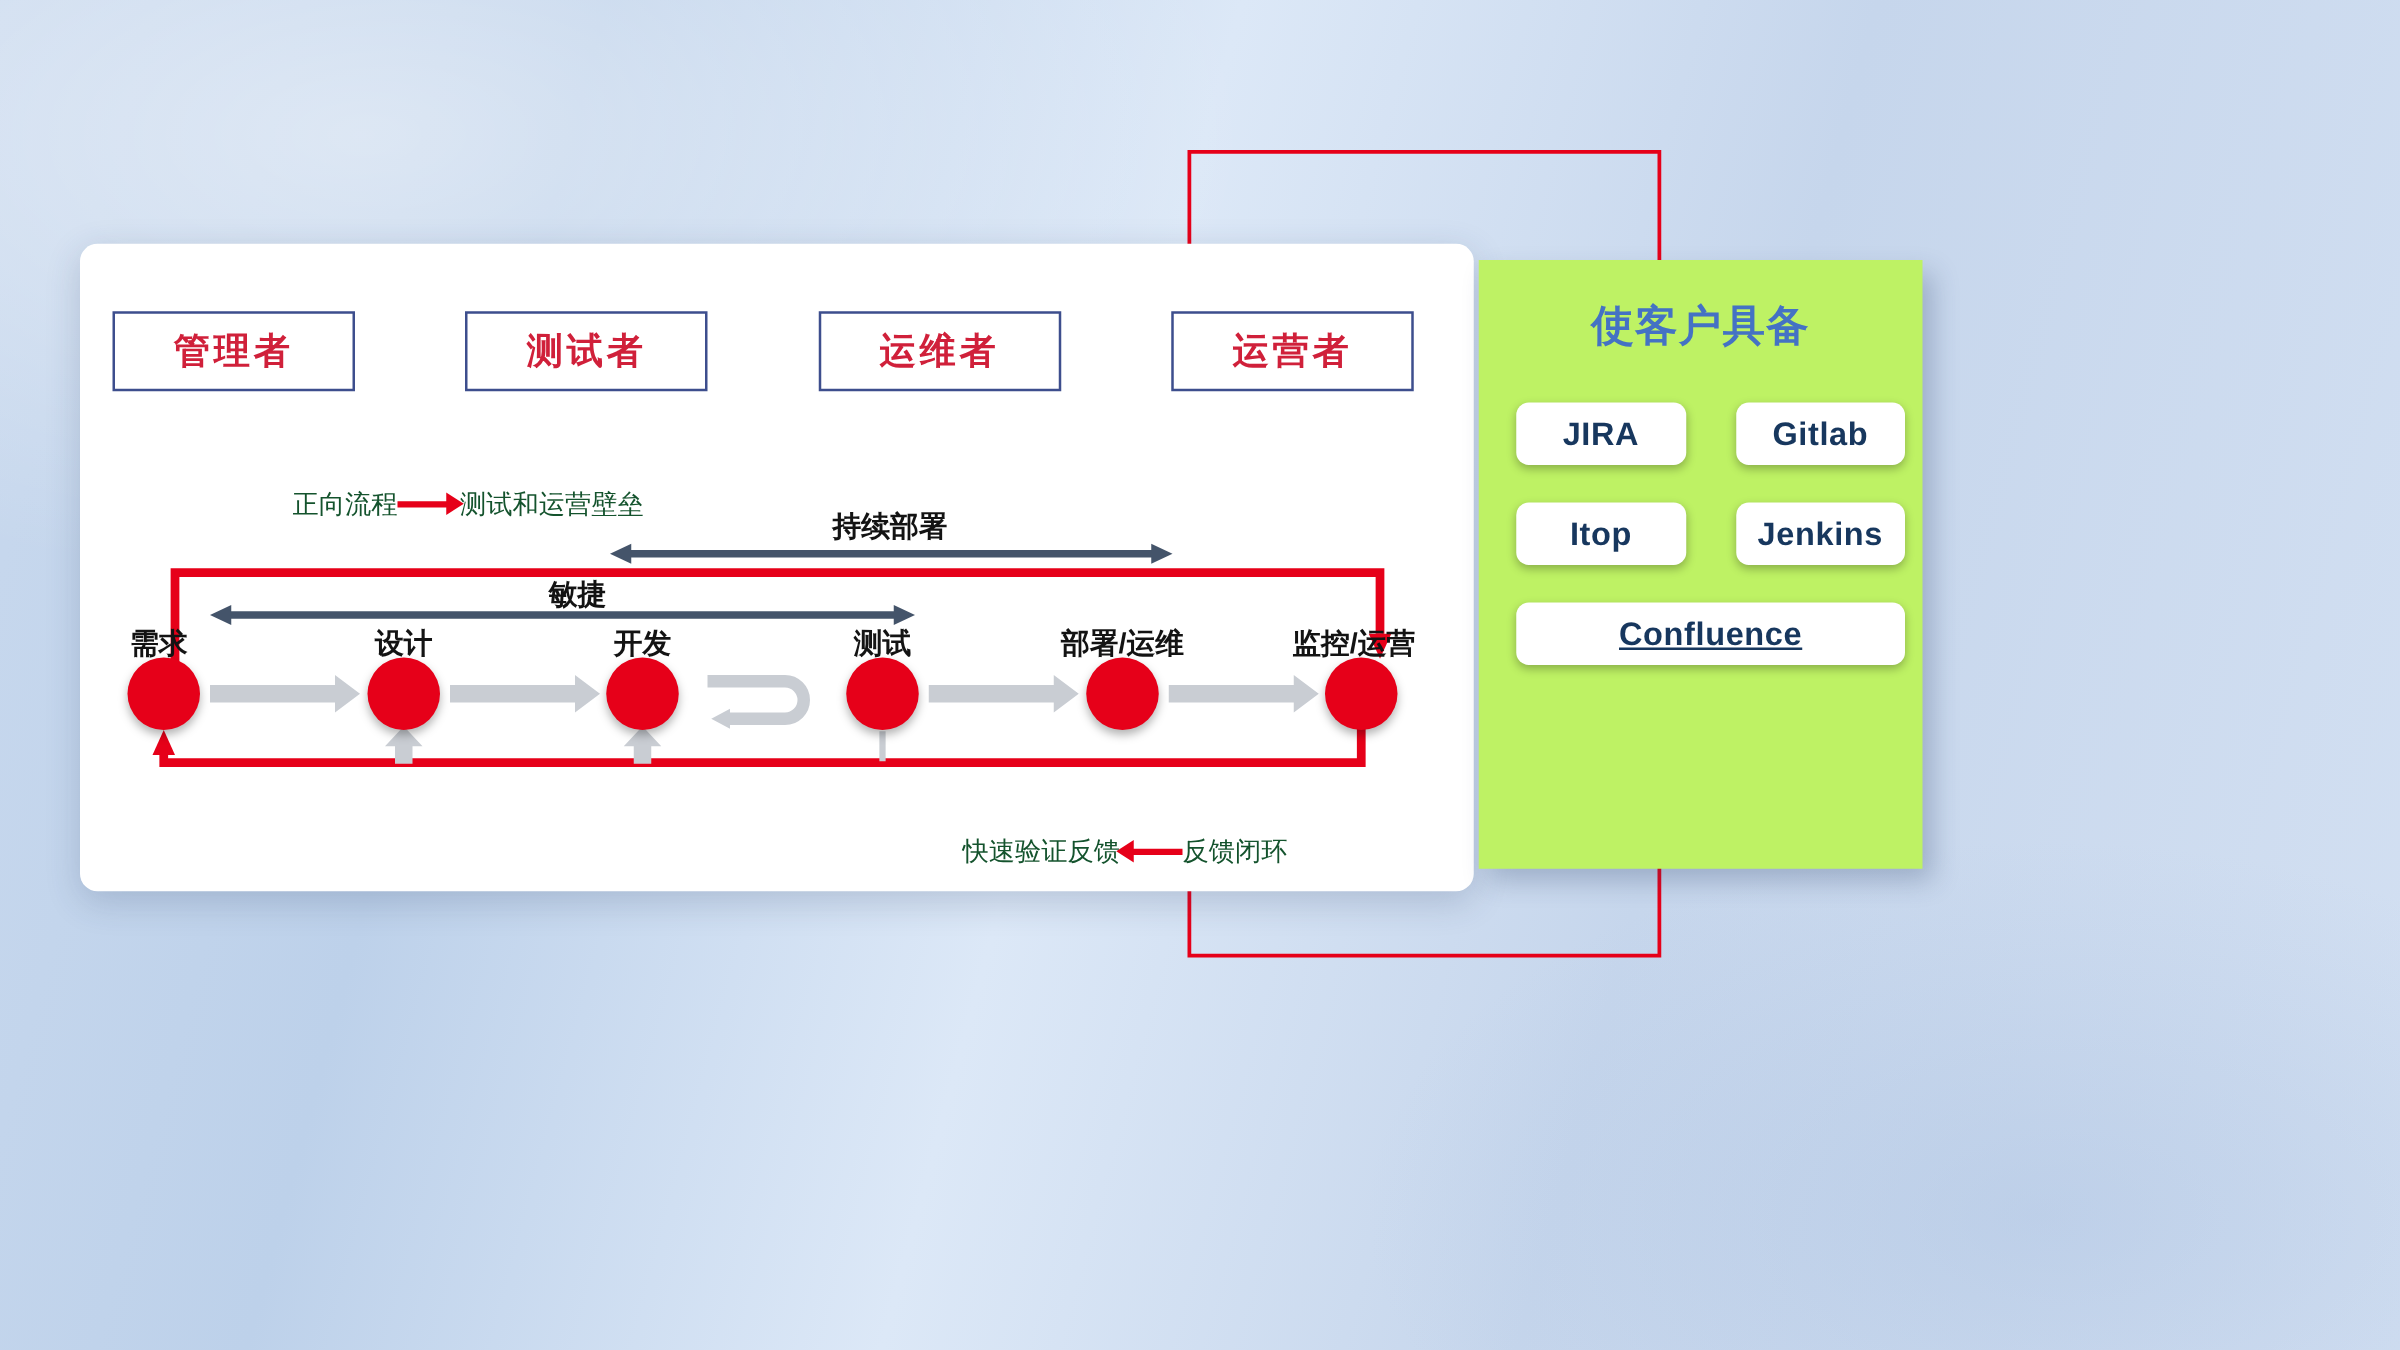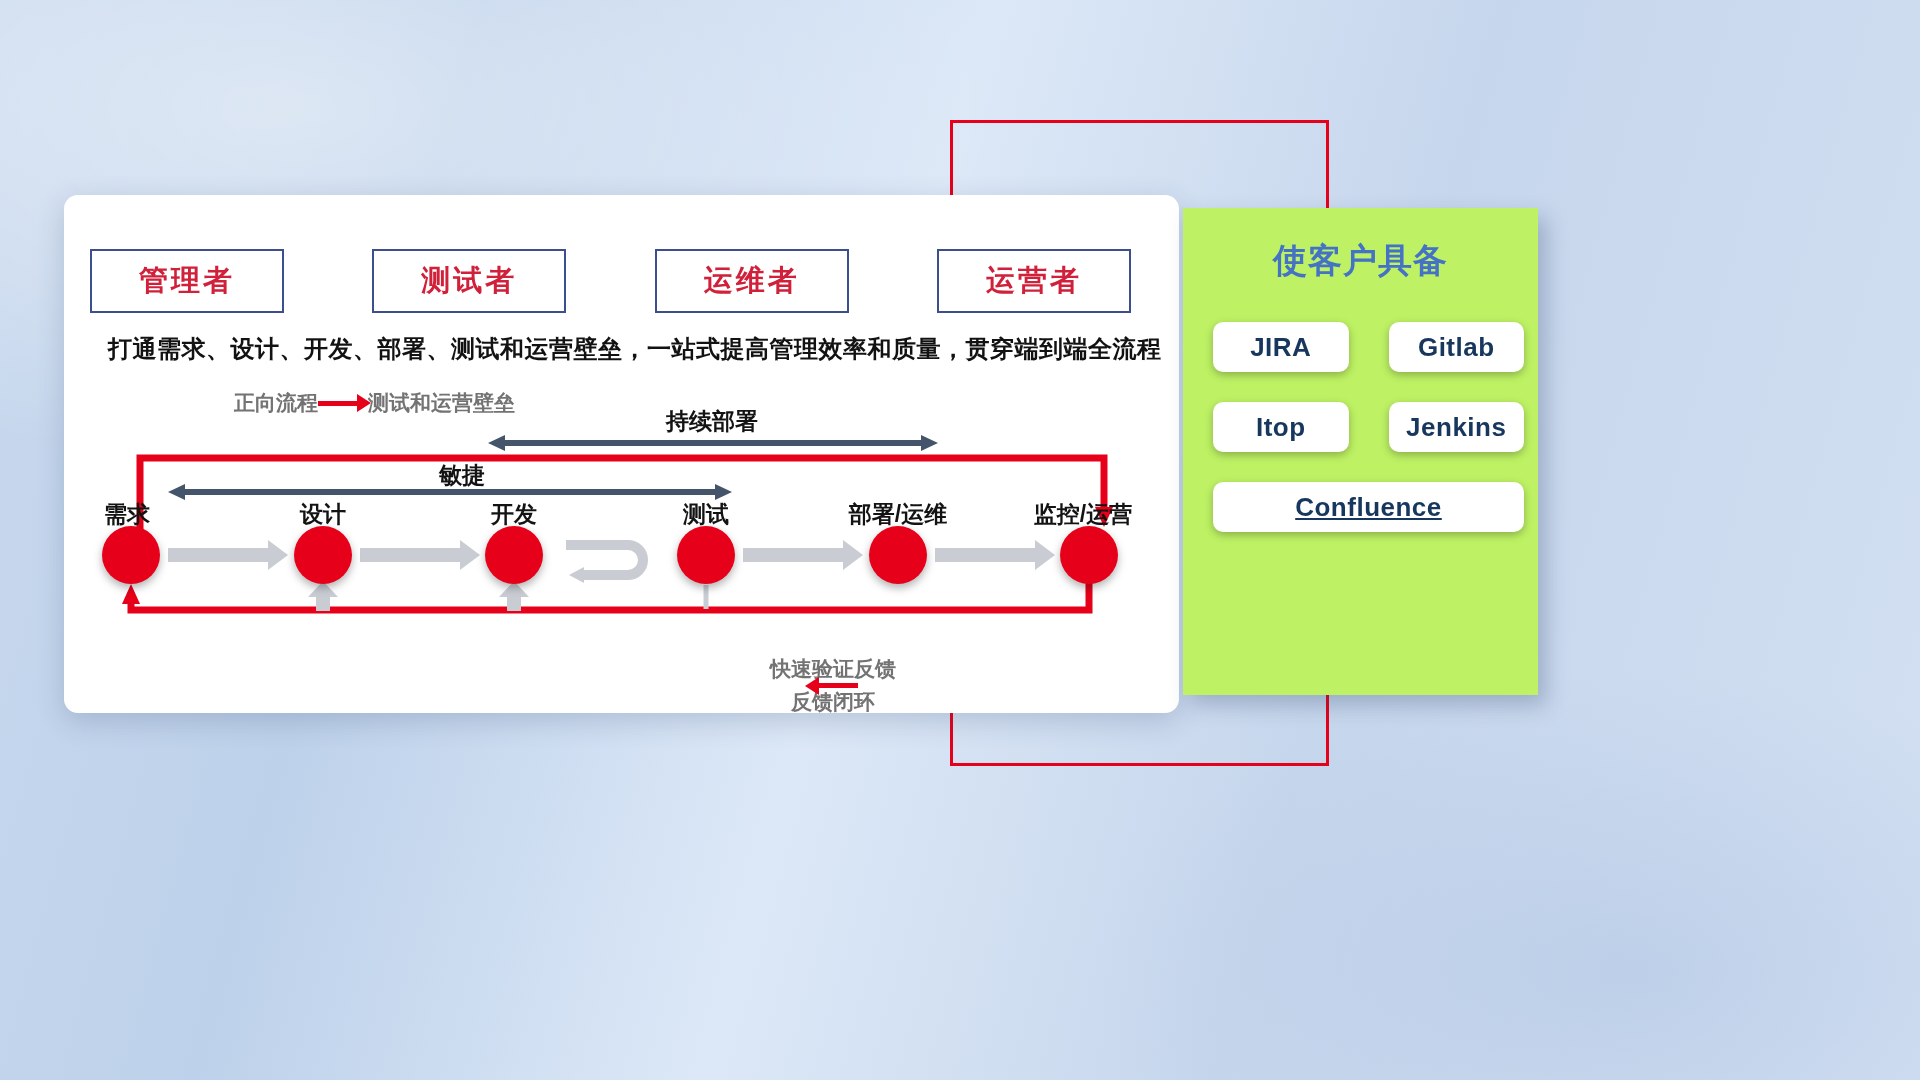--- a/index.html
+++ b/index.html
@@ -32,24 +32,24 @@
     width:190px;height:60px;border:2px solid #3d4e8d;background:#fff;
     display:flex;align-items:center;justify-content:center;
     color:#d0203a;font-size:29px;font-weight:bold;letter-spacing:3px;
   }
   .subtitle{
     position:absolute;left:44px;top:138px;
     font-size:24px;font-weight:bold;color:#121212;letter-spacing:.5px;white-space:nowrap;
   }
   .legend{
     position:absolute;display:flex;align-items:center;gap:0;
-    font-size:21px;font-weight:bold;color:#737373;white-space:nowrap;
+    font-size:21px;font-weight:normal;color:#14532d;white-space:nowrap;
   }
   .legend-forward{left:170px;top:194px;}
-  .legend-feedback{left:706px;top:460px;flex-direction:column;}
+  .legend-feedback{left:706px;top:472px;}
   .arr-r{display:inline-block;width:40px;height:5px;background:#e60019;position:relative;margin-right:10px;}
   .arr-r::after{content:"";position:absolute;right:-13px;top:50%;transform:translateY(-50%);
     border-left:14px solid #e60019;border-top:9px solid transparent;border-bottom:9px solid transparent;}
   .arr-l{display:inline-block;width:40px;height:5px;background:#e60019;position:relative;margin-left:10px;}
   .arr-l::before{content:"";position:absolute;left:-13px;top:50%;transform:translateY(-50%);
     border-right:14px solid #e60019;border-top:9px solid transparent;border-bottom:9px solid transparent;}
   .diagram{position:absolute;left:0;top:0;width:1115px;height:518px;pointer-events:none;}
   .diagram text{font-family:"Liberation Sans","DejaVu Sans",sans-serif;font-weight:bold;fill:#131313;font-size:23px;text-anchor:middle;}
   .circles{filter:drop-shadow(0 4px 4px rgba(0,0,0,.30));}
   .side-panel{
@@ -80,21 +80,20 @@
 
 <div class="main-panel">
 
   <div class="personas">
     <div class="persona">管理者</div>
     <div class="persona">测试者</div>
     <div class="persona">运维者</div>
     <div class="persona">运营者</div>
   </div>
 
-  <div class="subtitle">打通需求、设计、开发、部署、测试和运营壁垒，一站式提高管理效率和质量，贯穿端到端全流程</div>
 
   <div class="legend legend-forward">
     <span>正向流程</span>
     <span class="arr-r"></span>
     <span>测试和运营壁垒</span>
   </div>
 
   <svg class="diagram" viewBox="0 0 1115 518">
     <defs>
       <marker id="mr" markerUnits="userSpaceOnUse" markerWidth="26" markerHeight="24" refX="3" refY="11" orient="auto">

